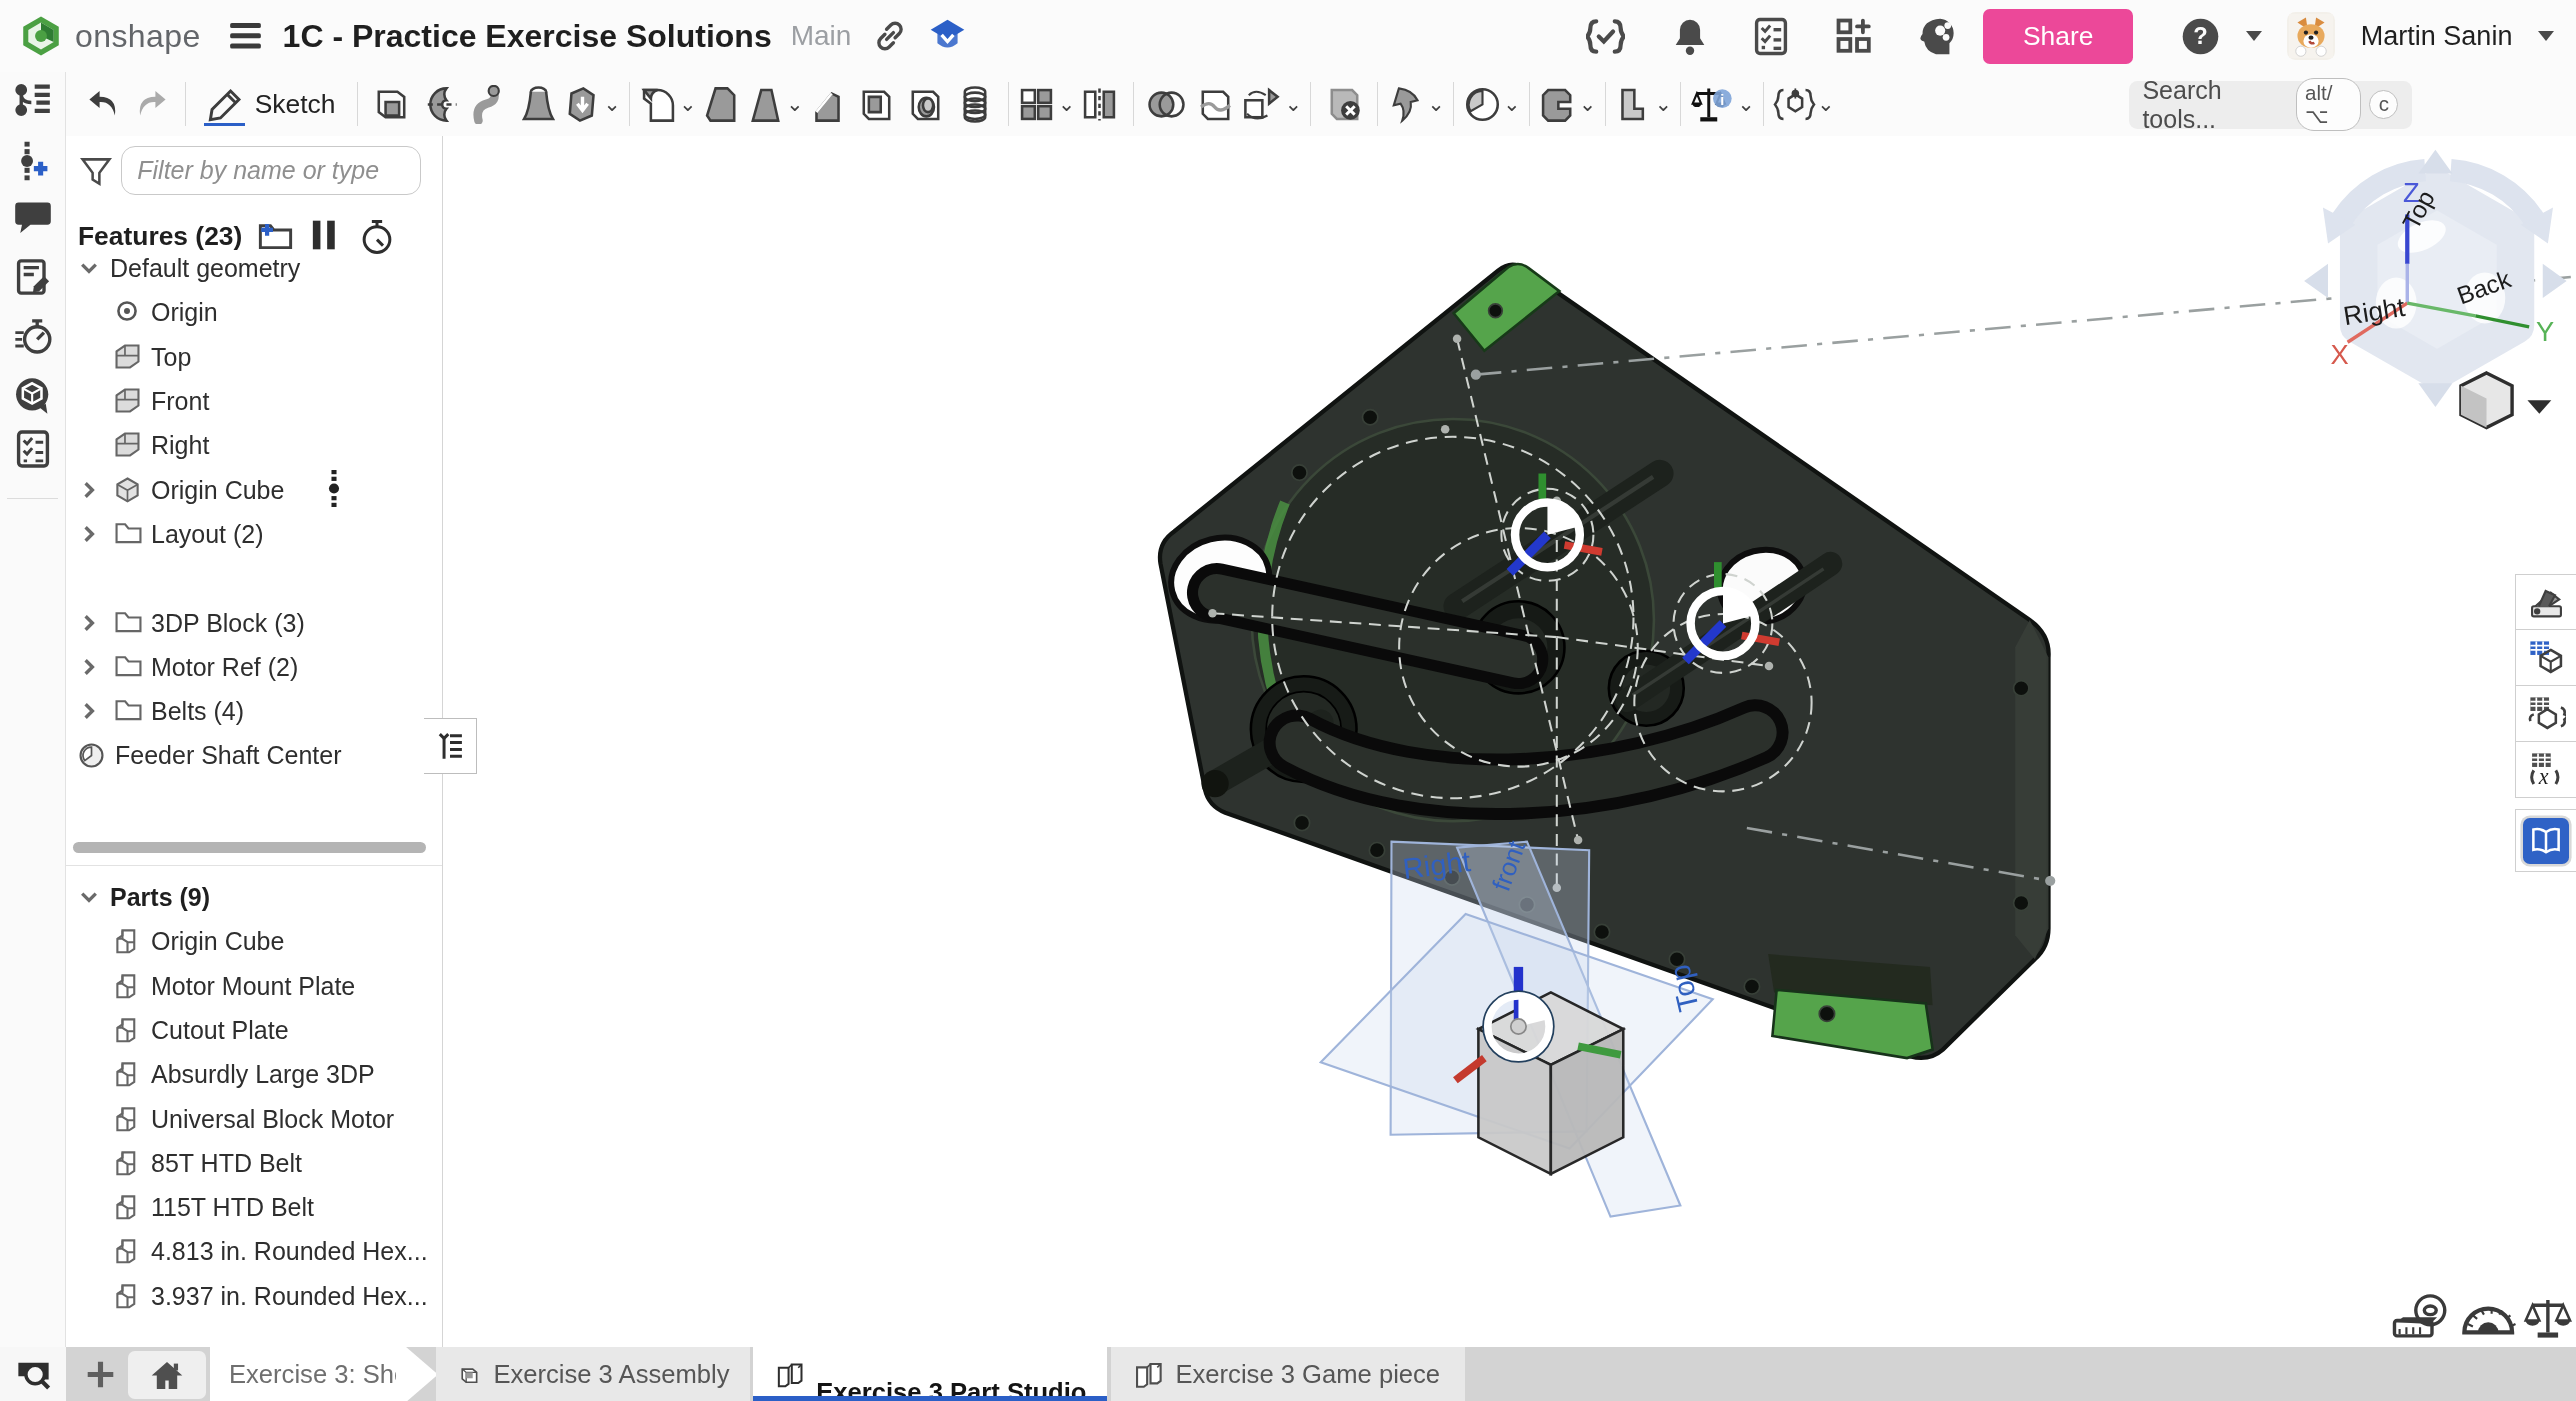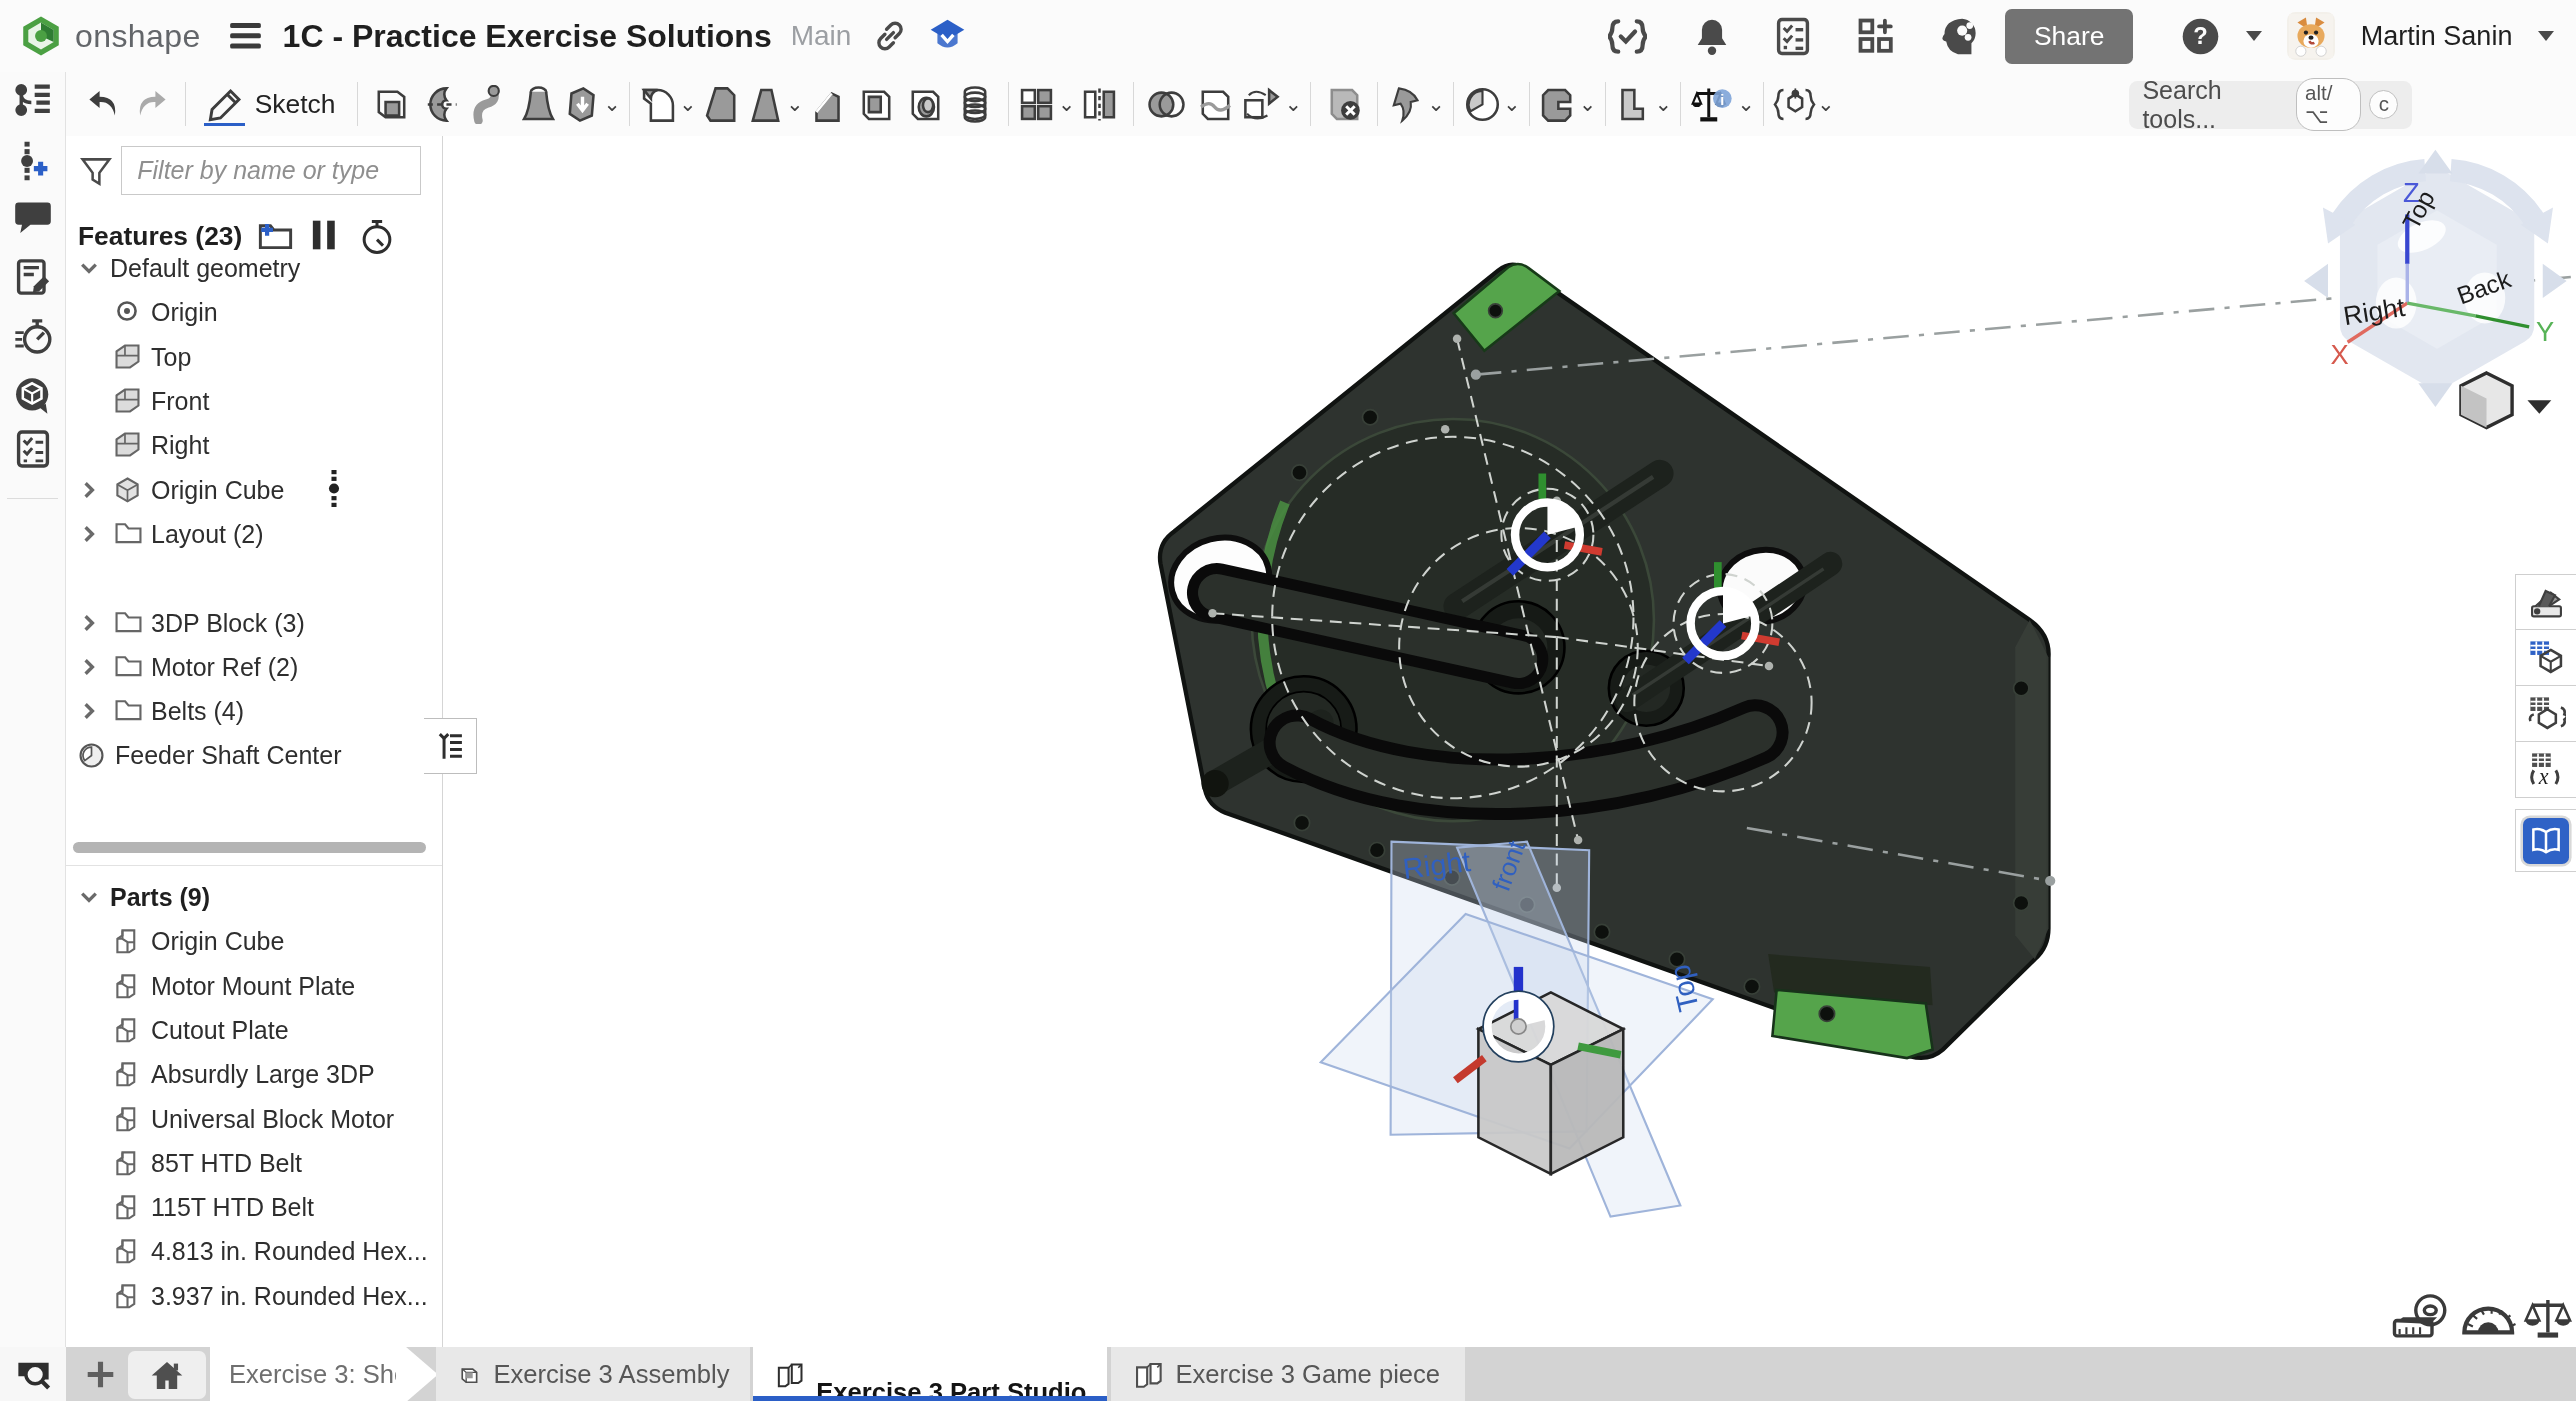--- a/index.html
+++ b/index.html
@@ -9,22 +9,22 @@
   
   .header{position:absolute;left:0;top:0;width:2576px;height:72px;background:#fbfbfb;
           display:flex;align-items:center;}
   .brand{display:flex;align-items:center;gap:12px;padding-left:19px;}
   .wordmark{font-size:32px;color:#63666a;letter-spacing:0.4px;}
   .hamburger{margin-left:29px;cursor:pointer}
   .doc-title{margin-left:22px;font-size:32px;font-weight:bold;color:#1f1f1f;white-space:nowrap;}
   .ws-name{margin-left:19px;font-size:28px;color:#9c9fa3;}
   .hicon{margin-left:22px;display:flex;align-items:center;}
   .header-right{margin-left:auto;display:flex;align-items:center;gap:25.6px;padding-right:22px;}
-  .share-btn{background:#737373;color:#fff;font-size:26.4px;border:none;border-radius:6.8px;
-             padding:12px 29px;cursor:pointer;}
+  .share-btn{background:#ec4899;color:#fff;font-size:26.4px;border:none;border-radius:6.8px;
+             padding:12px 40px;cursor:pointer;}
   .caret{width:0;height:0;border-left:8.5px solid transparent;border-right:8.5px solid transparent;
          border-top:10.2px solid #4a4a4a;display:inline-block;}
   .avatar{width:48px;height:48px;border-radius:8.5px;background:#f3f0ea;overflow:hidden;
           display:flex;align-items:center;justify-content:center;}
   .user-name{font-size:27px;color:#1f1f1f;}
   
   .toolbar{position:absolute;left:66px;top:72px;width:2510px;height:65px;background:#fbfbfb;
            border-bottom:0.9px solid #d9d9d9;display:flex;align-items:center;padding-left:12px;box-sizing:border-box;}
   .tbtn{height:51px;min-width:49px;display:flex;align-items:center;justify-content:center;
         gap:3.4px;cursor:pointer;border-radius:5.1px;}
@@ -42,21 +42,21 @@
   .sidebar{position:absolute;left:0;top:72px;width:66px;height:1330px;background:#fafafa;
            border-right:0.9px solid #e2e2e2;box-sizing:border-box;}
   .sico{position:absolute;left:50%;transform:translate(-50%,-50%);cursor:pointer;}
   .sdivider{position:absolute;left:6.8px;right:6.8px;top:426px;height:0.9px;background:#dcdcdc;}
   
   .fpanel{position:absolute;left:66px;top:136px;width:377px;height:1211px;background:#fff;
           border-right:0.9px solid #d5d5d5;box-sizing:border-box;}
   .filter-row{position:absolute;left:0;top:10.2px;width:100%;height:55px;}
   .funnel{position:absolute;left:13.6px;top:10.2px;}
   .filter-input{position:absolute;left:55px;top:0;width:300px;height:49px;border:1.7px solid #c9c9c9;
-                border-radius:0;font-family:"Liberation Sans",sans-serif;font-style:italic;
+                border-radius:14px;font-family:"Liberation Sans",sans-serif;font-style:italic;
                 font-size:25px;color:#444;padding:0 15.3px;box-sizing:border-box;outline:none;}
   .filter-input::placeholder{color:#8f8f8f;}
   .features-hdr{position:absolute;left:0;top:78px;height:44px;width:100%;}
   .features-hdr .t{position:absolute;left:12px;top:6.8px;font-size:26.4px;font-weight:bold;color:#1f1f1f;}
   .fh-ico{position:absolute;top:5.1px;cursor:pointer;}
   .trow{position:absolute;left:0;height:44px;width:100%;cursor:pointer;}
   .trow .chev{position:absolute;left:12px;top:12px;}
   .trow .ric{position:absolute;left:48px;top:8.5px;}
   .trow .ric2{position:absolute;left:49px;top:10.2px;}
   .trow .lab{position:absolute;left:85px;top:8.5px;font-size:25px;color:#2e2e2e;white-space:nowrap;}

